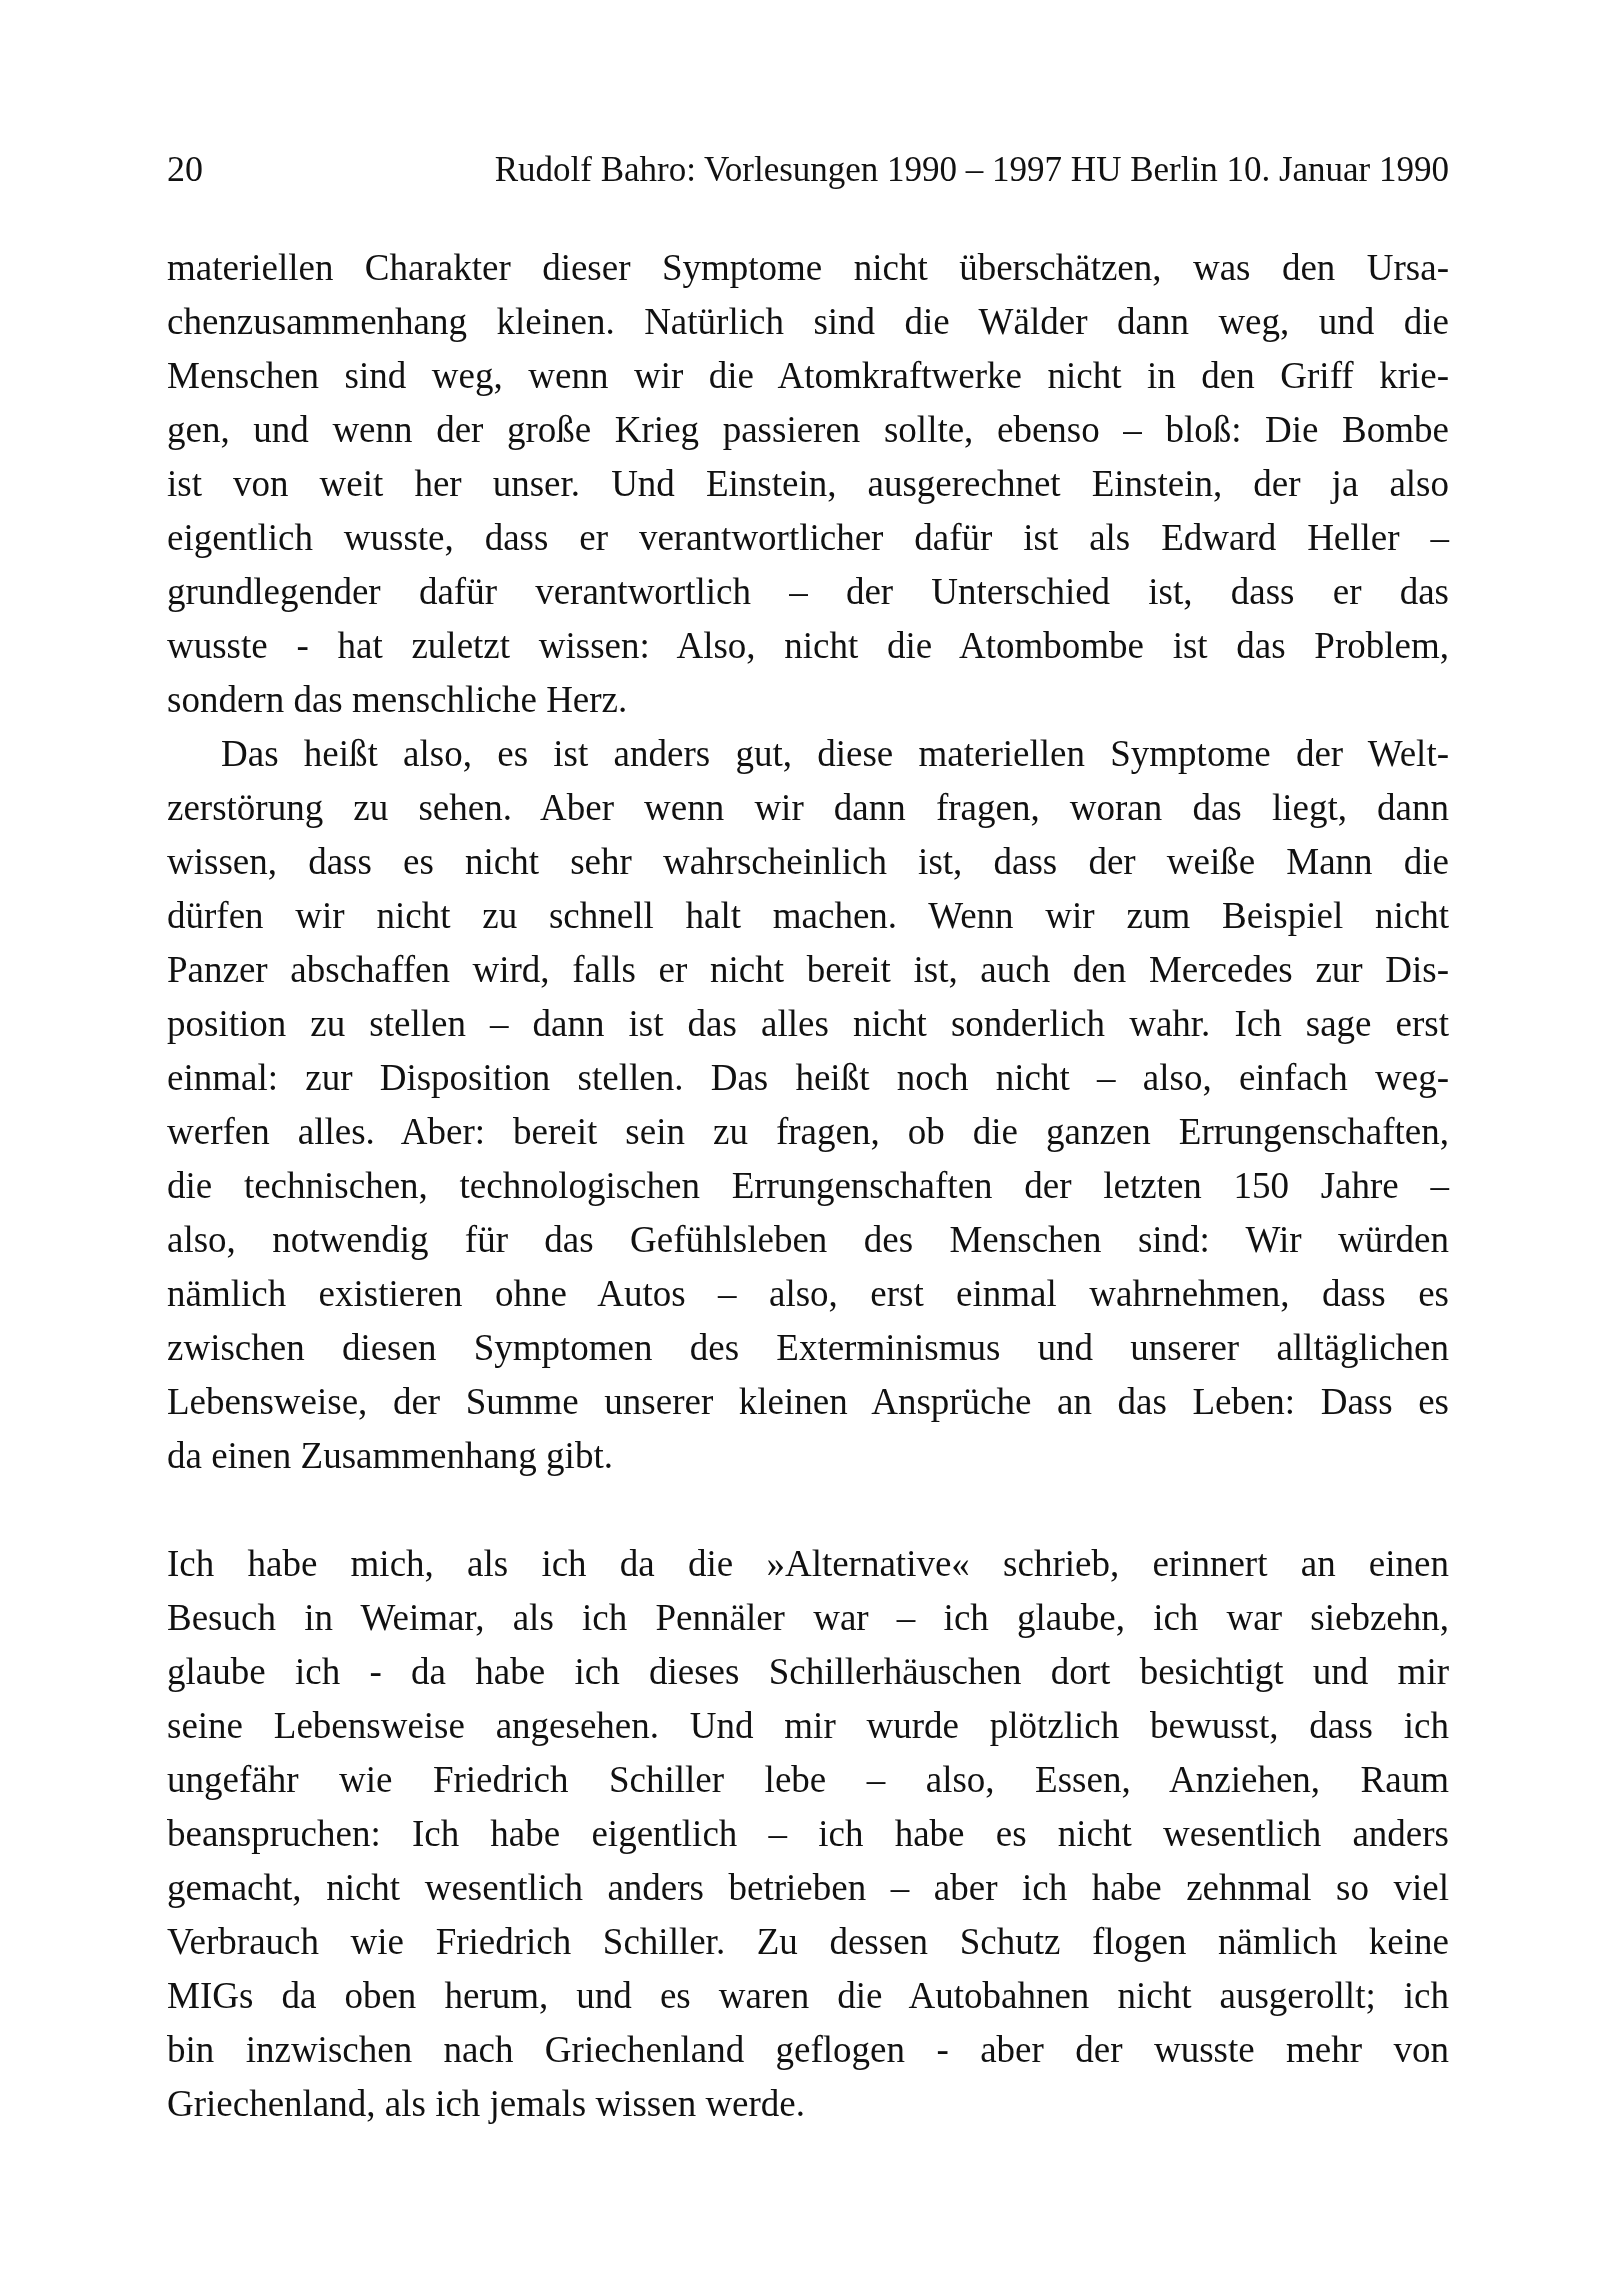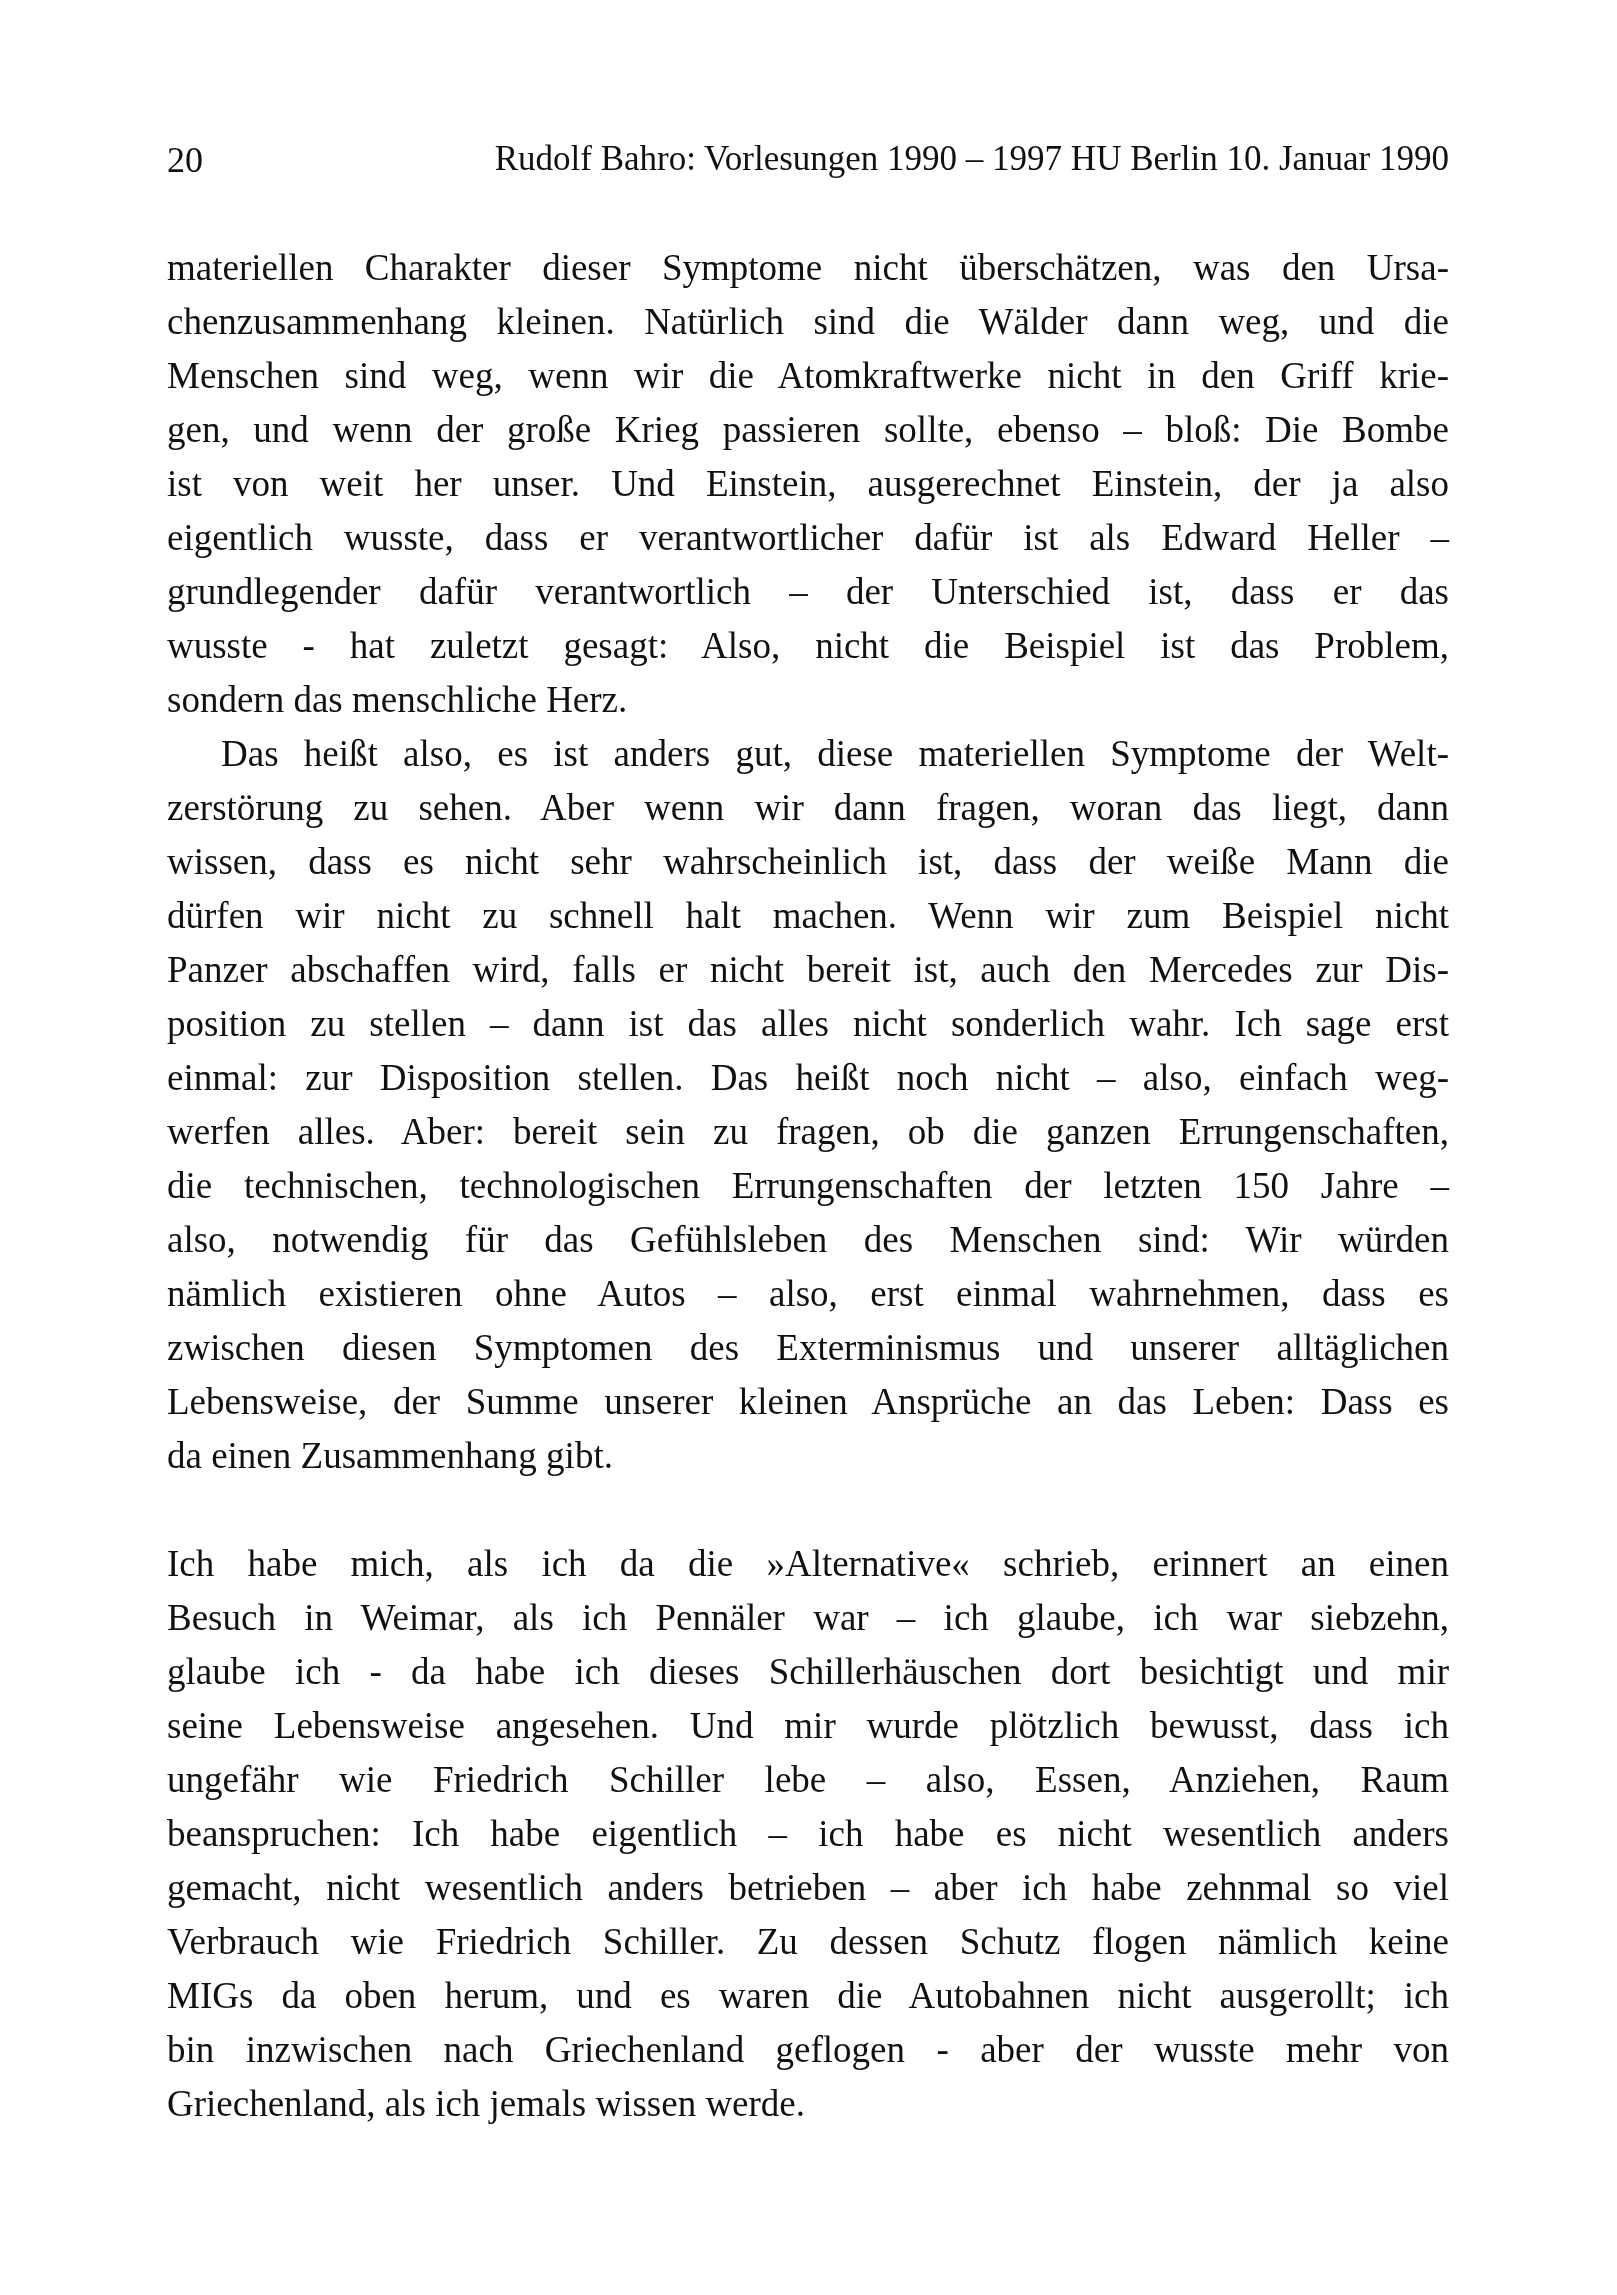--- a/index.html
+++ b/index.html
@@ -1,19 +1,19 @@
 <!DOCTYPE html>
 <html style="font-size:7.4px"><head>
 <meta charset="utf-8">
 <style>
   html, body { margin: 0; padding: 0; background: #ffffff; }
   body { width: 1618px; height: 2295px; position: relative; overflow: hidden;
          font-family: "Liberation Serif", "DejaVu Serif", serif; color: #111111; }
   .header { position: absolute; top: 139px; left: 167px; width: 1282px; height: 51px;
-            display: flex; justify-content: space-between; align-items: flex-start; }
+            display: flex; justify-content: space-between; align-items: flex-end; }
   .page-num { font-size: 36px; }
   .running-head { font-size: 35px; }
   .body { position: absolute; top: 241px; left: 167px; width: 1282px; }
   .para { font-size: 37px; line-height: 54px; text-align: justify; margin: 0;
           hyphens: manual; }
   .para.gap { margin-top: 54px; }
   .line { display: block; text-align: justify; text-align-last: justify; white-space: nowrap; }
   .line.last { text-align-last: left; }
 </style>
 </head>
@@ -26,21 +26,21 @@
 
 <div class="body">
   <p class="para">
     <span class="line">materiellen Charakter dieser Symptome nicht überschätzen, was den Ursa-</span>
     <span class="line">chenzusammenhang kleinen. Natürlich sind die Wälder dann weg, und die</span>
     <span class="line">Menschen sind weg, wenn wir die Atomkraftwerke nicht in den Griff krie-</span>
     <span class="line">gen, und wenn der große Krieg passieren sollte, ebenso – bloß: Die Bombe</span>
     <span class="line">ist von weit her unser. Und Einstein, ausgerechnet Einstein, der ja also</span>
     <span class="line">eigentlich wusste, dass er verantwortlicher dafür ist als Edward Heller –</span>
     <span class="line">grundlegender dafür verantwortlich – der Unterschied ist, dass er das</span>
-    <span class="line">wusste - hat zuletzt gesagt: Also, nicht die Beispiel ist das Problem,</span>
+    <span class="line">wusste - hat zuletzt wissen: Also, nicht die Atombombe ist das Problem,</span>
     <span class="line last">sondern das menschliche Herz.</span>
   </p>
   <p class="para">
     <span class="line" style="padding-left:54px">Das heißt also, es ist anders gut, diese materiellen Symptome der Welt-</span>
     <span class="line">zerstörung zu sehen. Aber wenn wir dann fragen, woran das liegt, dann</span>
     <span class="line">wissen, dass es nicht sehr wahrscheinlich ist, dass der weiße Mann die</span>
     <span class="line">dürfen wir nicht zu schnell halt machen. Wenn wir zum Beispiel nicht</span>
     <span class="line">Panzer abschaffen wird, falls er nicht bereit ist, auch den Mercedes zur Dis-</span>
     <span class="line">position zu stellen – dann ist das alles nicht sonderlich wahr. Ich sage erst</span>
     <span class="line">einmal: zur Disposition stellen. Das heißt noch nicht – also, einfach weg-</span>

